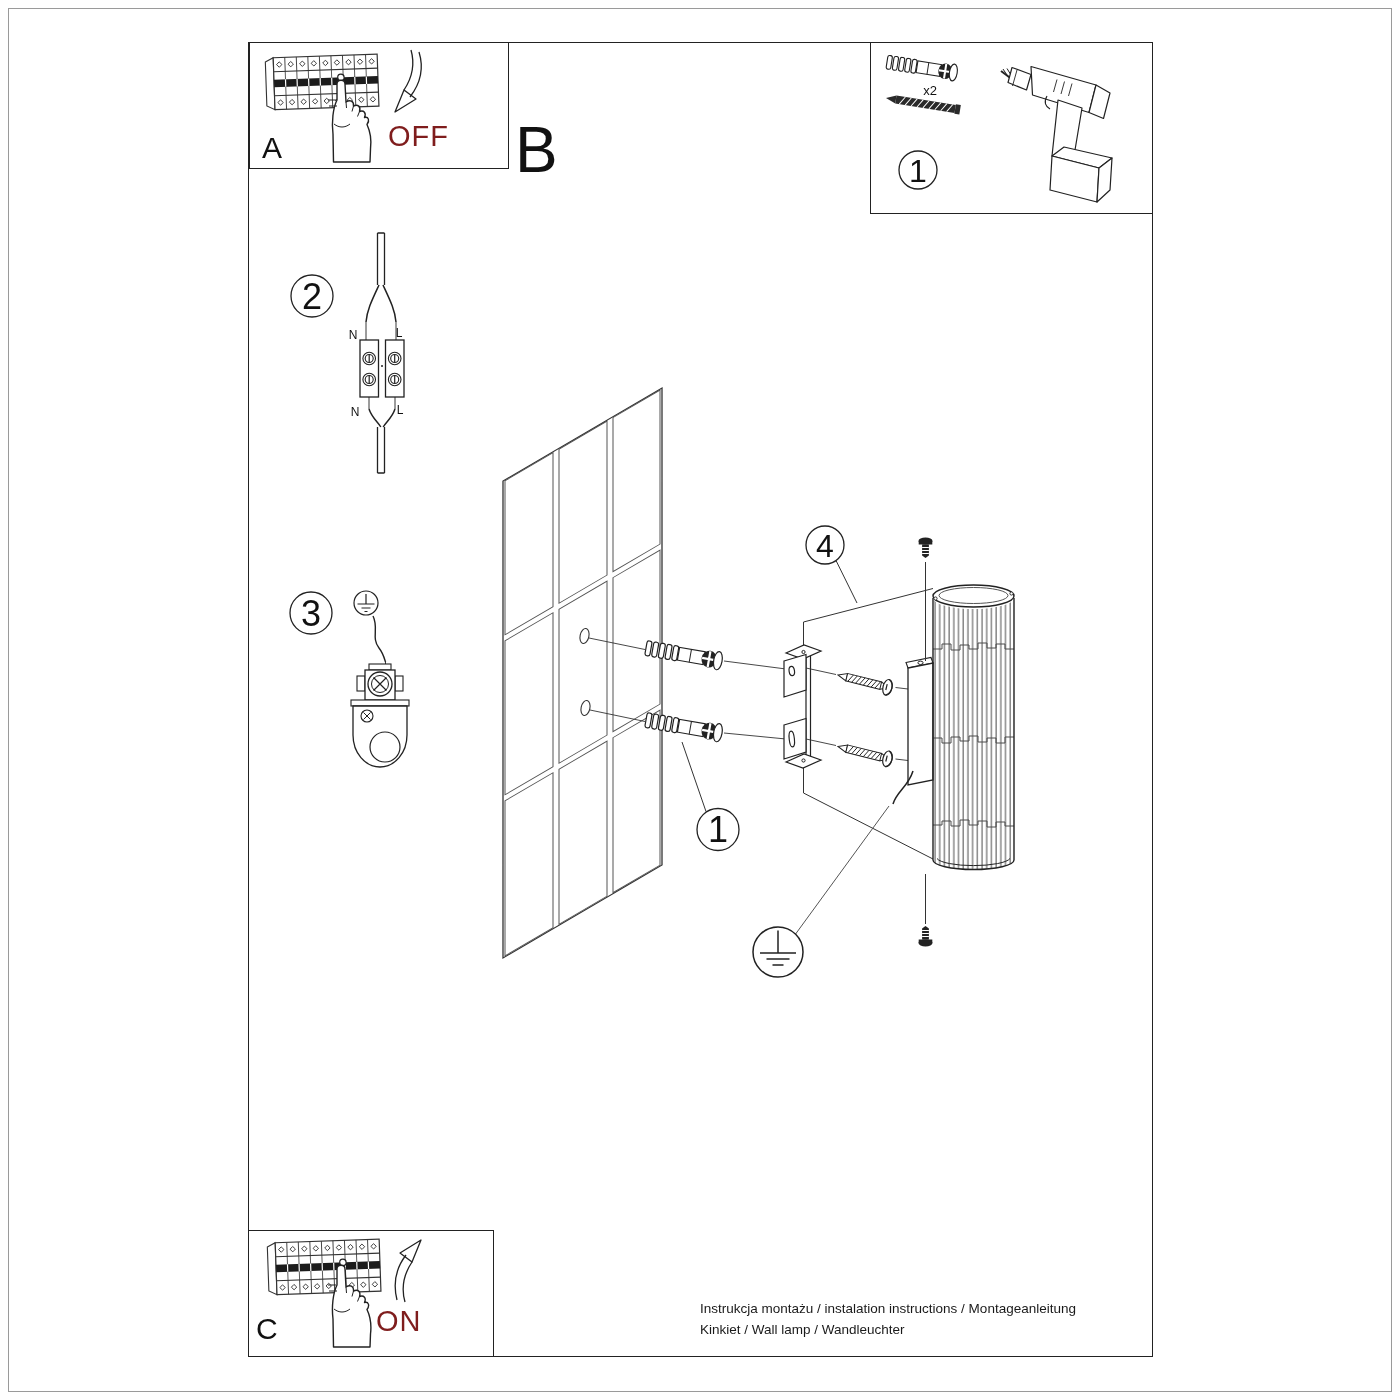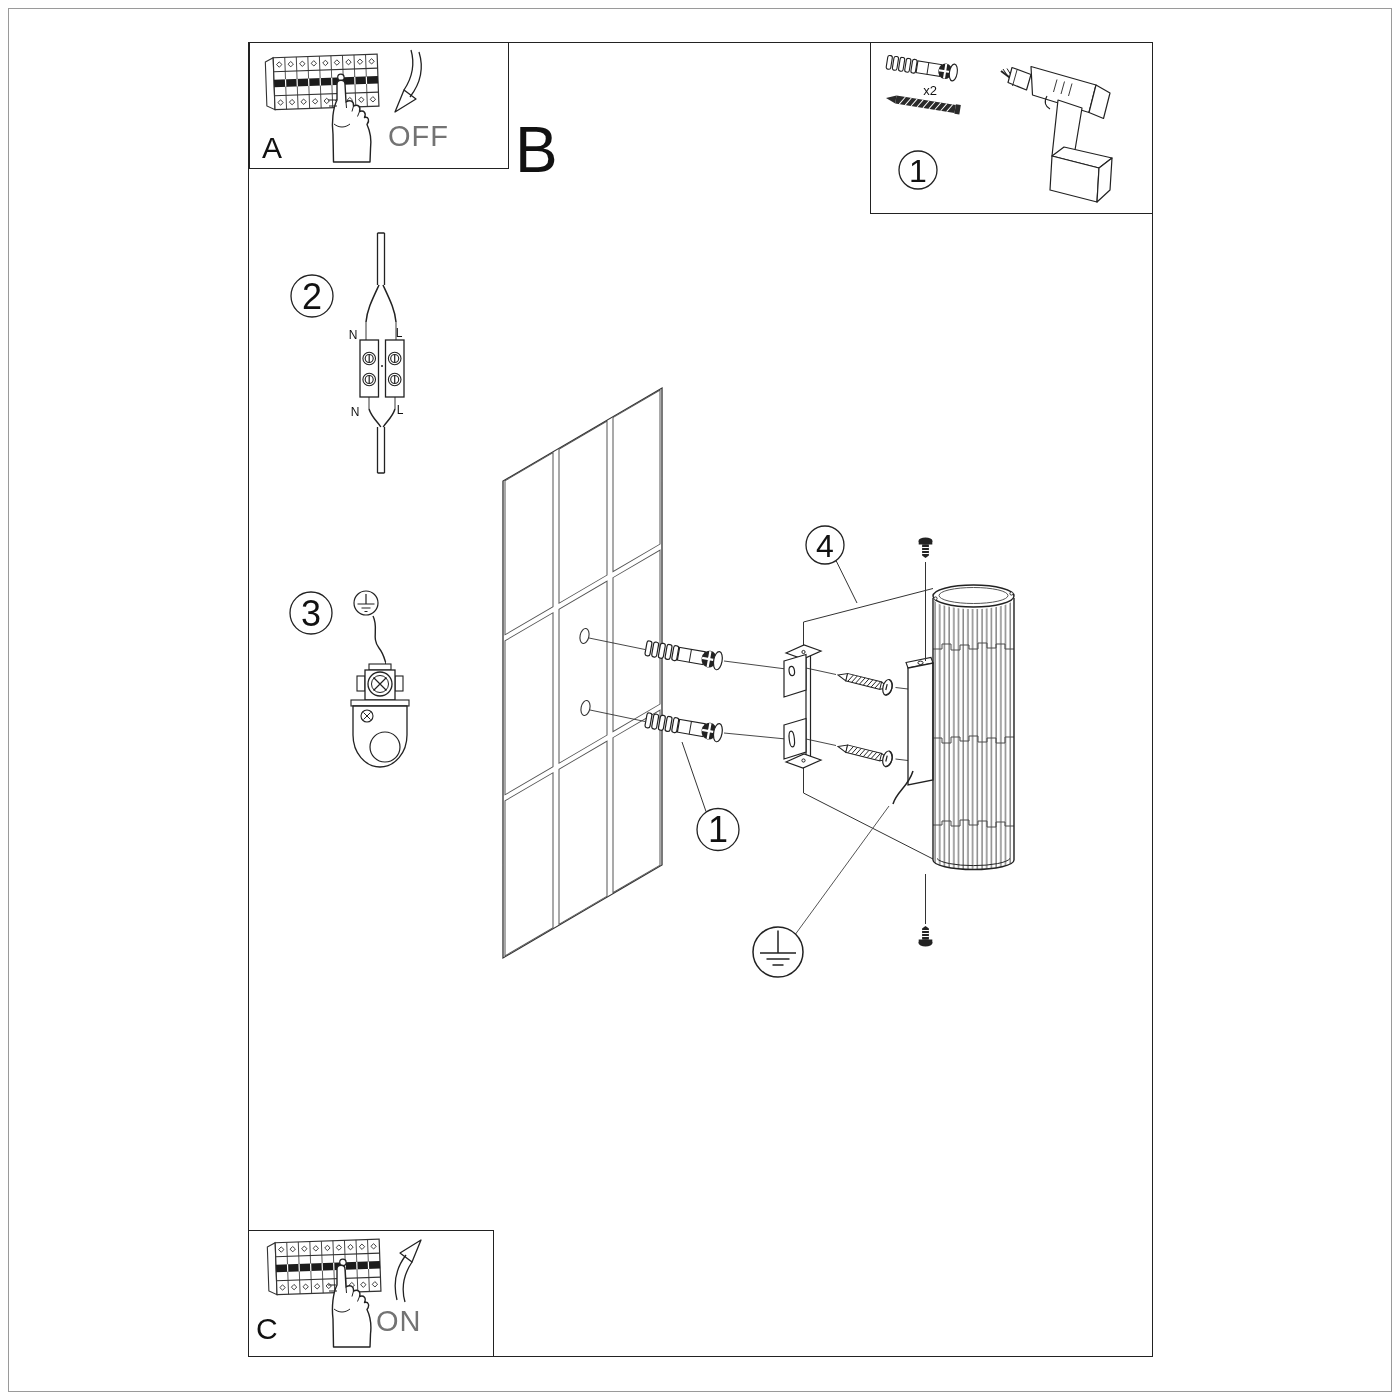--- a/index.html
+++ b/index.html
@@ -7,21 +7,21 @@
          font-family:"Liberation Sans",sans-serif;color:#111;overflow:hidden;}
   .page-border{position:absolute;left:8px;top:8px;width:1382px;height:1382px;
          border:1px solid #9a9a9a;}
   .frame{position:absolute;border:1.4px solid #222;background:transparent;}
   #main-frame{left:248px;top:42px;width:903px;height:1313px;}
   #box-a{left:249px;top:42px;width:258px;height:125px;background:#fff;}
   #parts-box{left:870px;top:42px;width:281px;height:170px;background:#fff;}
   #box-c{left:248px;top:1230px;width:244px;height:125px;background:#fff;}
   .biglabel{position:absolute;font-size:30px;color:#111;}
   #label-b{position:absolute;left:515px;top:113px;font-size:64px;color:#111;}
-  .switchlabel{position:absolute;font-size:29px;letter-spacing:1px;color:#737373;}
+  .switchlabel{position:absolute;font-size:29px;letter-spacing:1px;color:#7f1d1d;}
   #footer{position:absolute;left:700px;top:1299px;font-size:13.5px;line-height:20.5px;
           color:#1a1a1a;white-space:nowrap;}
   svg text{font-family:"Liberation Sans",sans-serif;fill:#111;}
   .badge-num{font-size:36px;}
   .badge-num-s{font-size:32px;}
   .wire-lbl{font-size:12px;}
   .qty-lbl{font-size:13px;}
 </style>
 </head>
 <body>
@@ -32,20 +32,24 @@
   <div class="frame" id="box-a"></div>
   <div class="frame" id="parts-box"></div>
   <div class="frame" id="box-c"></div>
 
   <div class="biglabel" style="left:262px;top:131px;">A</div>
   <div id="label-b">B</div>
   <div class="biglabel" style="left:256px;top:1312px;">C</div>
   <div class="switchlabel" style="left:388px;top:120px;">OFF</div>
   <div class="switchlabel" style="left:376px;top:1305px;">ON</div>
 
+  <div id="footer">
+    <div>Instrukcja montażu / instalation instructions / Montageanleitung</div>
+    <div>Kinkiet / Wall lamp / Wandleuchter</div>
+  </div>
 
   <svg width="1400" height="1400" viewBox="0 0 1400 1400" style="position:absolute;left:0;top:0;">
     <defs>
 
       <g id="plug">
         <rect x="33" y="-6.5" width="26" height="13" fill="#fff" stroke="#222" stroke-width="1.2"></rect>
         <line x1="45" y1="-6.5" x2="45" y2="6.5" stroke="#222" stroke-width="1"></line>
         <rect x="0" y="-7.5" width="5" height="15" rx="2.2" fill="#fff" stroke="#222" stroke-width="1.2"></rect>
         <rect x="6.8" y="-7.5" width="5" height="15" rx="2.2" fill="#fff" stroke="#222" stroke-width="1.2"></rect>
         <rect x="13.6" y="-7.5" width="5" height="15" rx="2.2" fill="#fff" stroke="#222" stroke-width="1.2"></rect>

